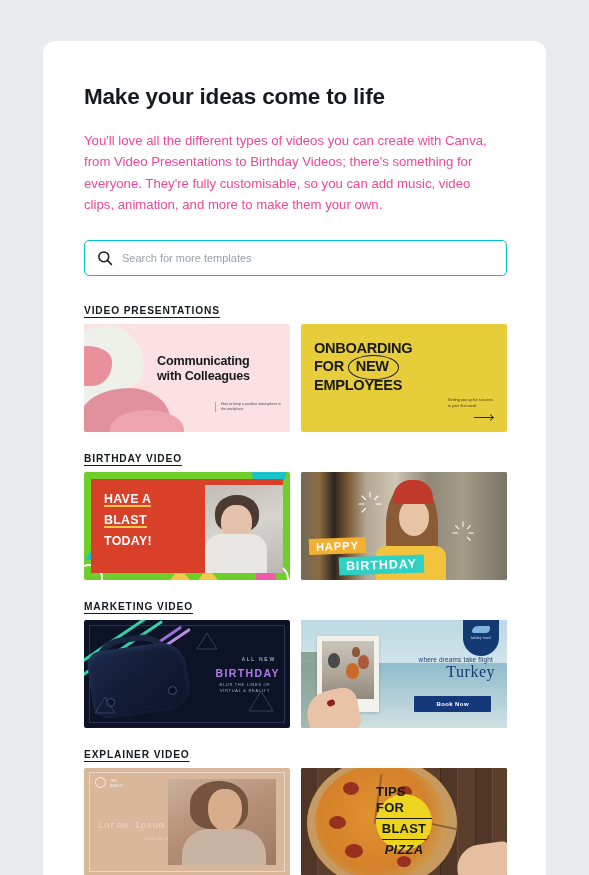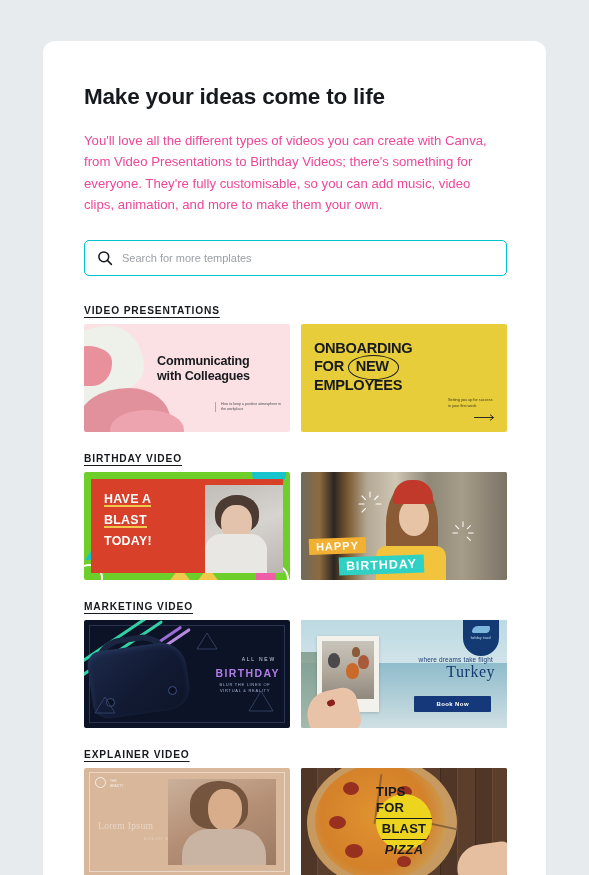--- a/index.html
+++ b/index.html
@@ -390,21 +390,21 @@
     position: absolute; left: 40px; top: 10px; width: 34px; height: 42px;
     background: #d7ad8c; border-radius: 46% 46% 52% 52%;
   }
   .t-beige .ph-body {
     position: absolute; left: 14px; bottom: 0; width: 84px; height: 36px;
     background: #c9b3a2; border-radius: 26px 26px 0 0;
   }
   .t-beige .ghost-title {
     position: absolute; left: 14px; top: 52px;
     font-size: 9.6px; color: rgba(255,255,255,.42);
-    font-family: Liberation Serif, serif; letter-spacing: .3px;
+    font-family: Liberation Mono, monospace; letter-spacing: .3px;
   }
   .t-beige .ghost-sub {
     position: absolute; left: 60px; top: 68px;
     font-size: 4px; color: rgba(255,255,255,.40); letter-spacing: 1px;
   }
 
   
   .t-pizza { background: #4a3425; }
   .t-pizza .board-bg {
     position: absolute; inset: 0;

